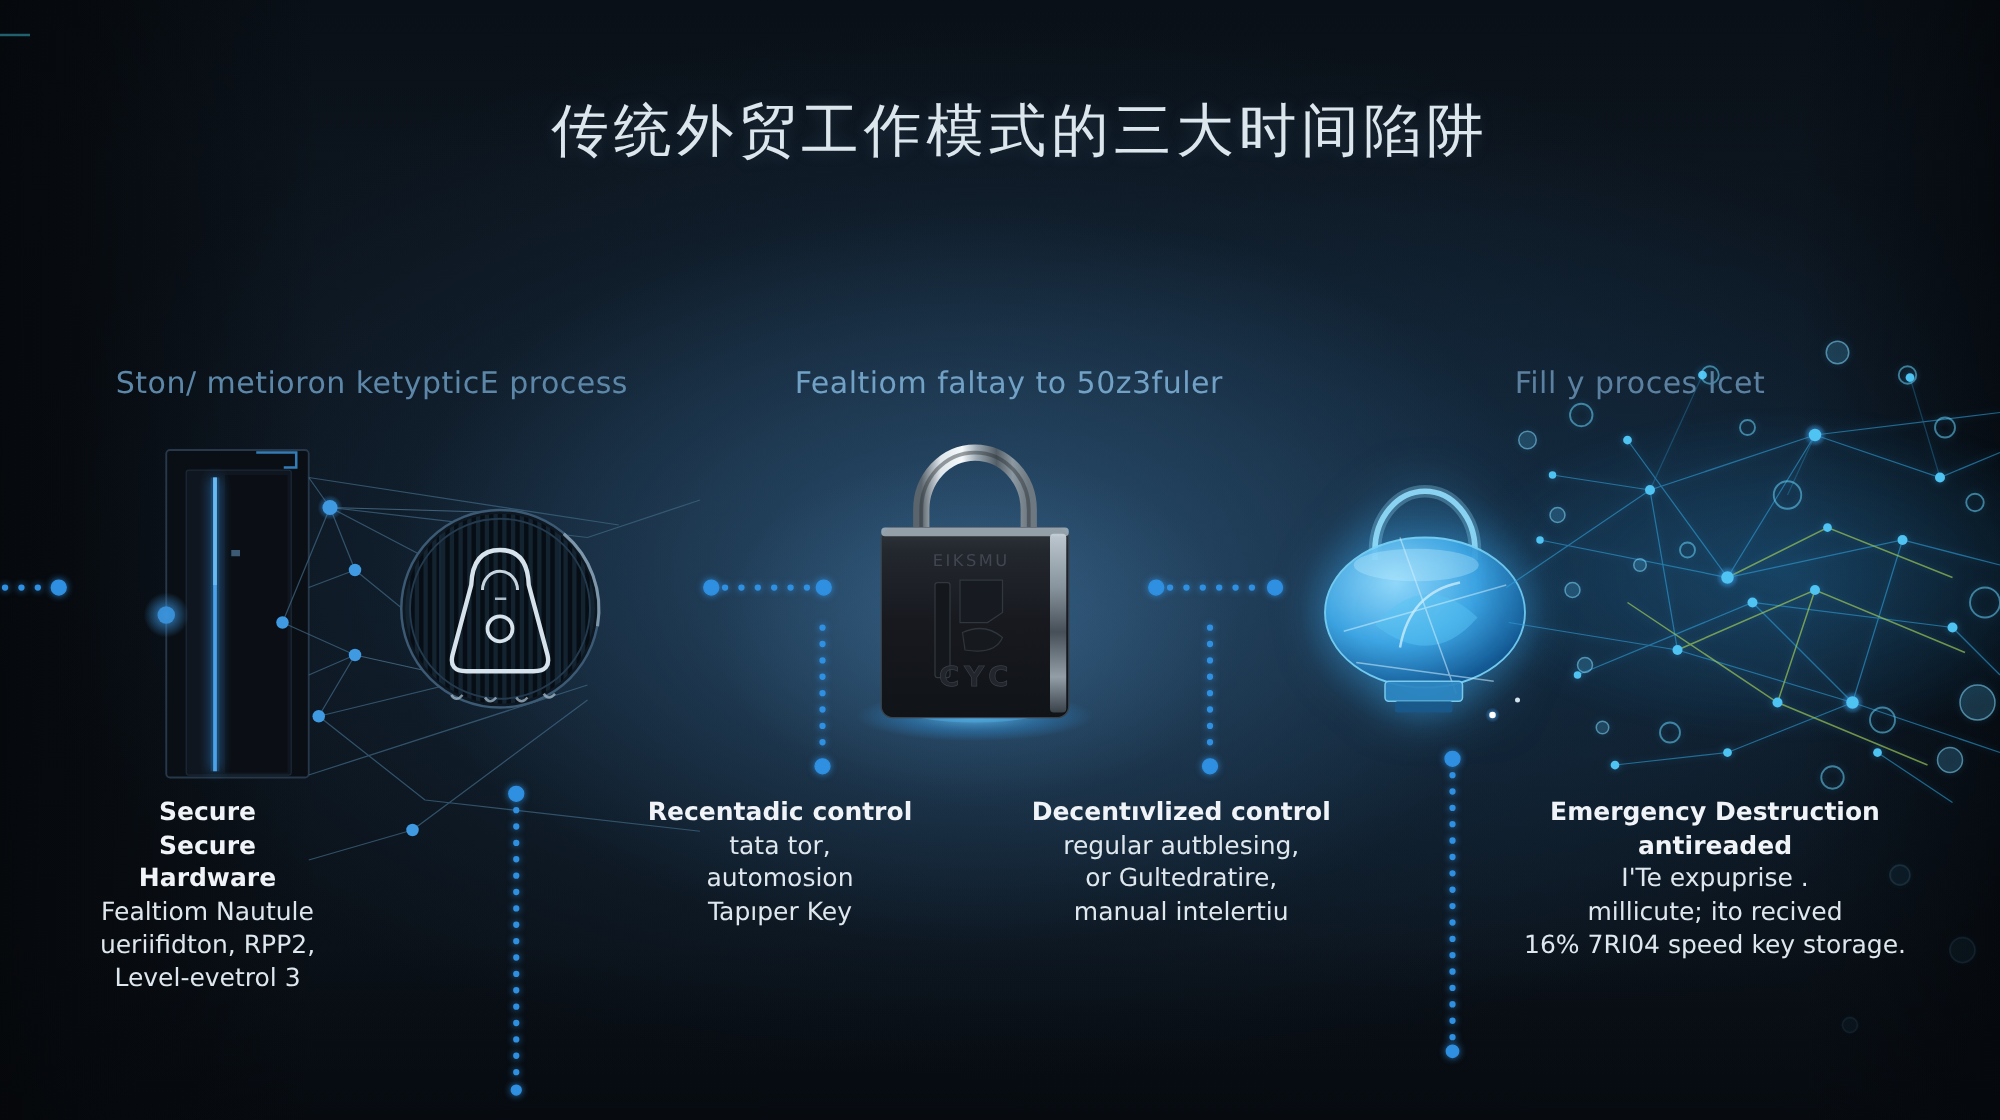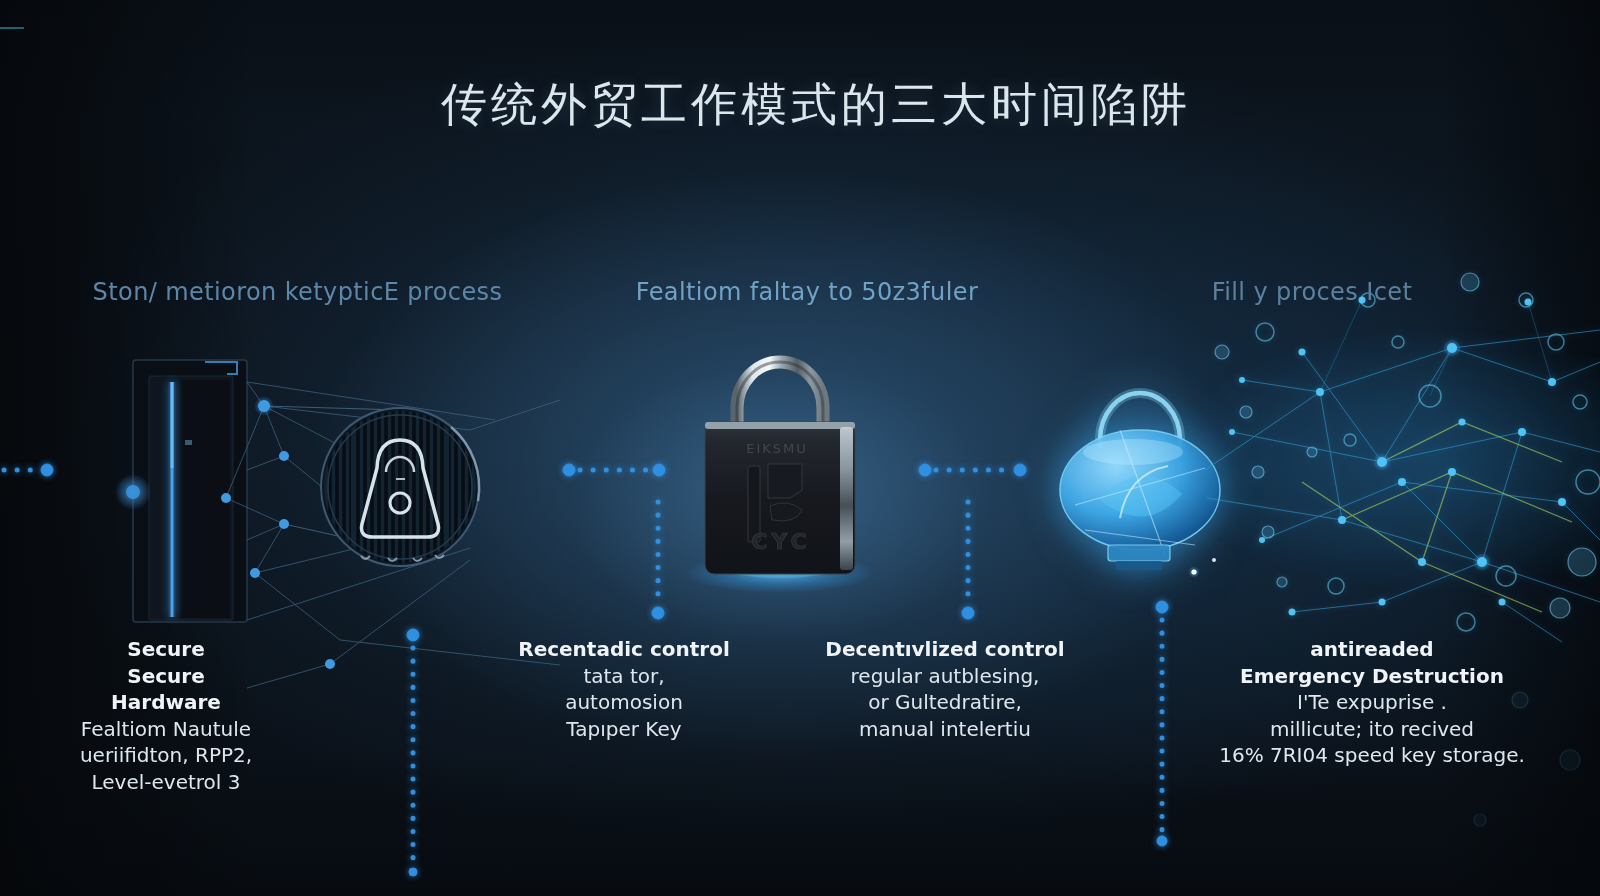--- a/index.html
+++ b/index.html
@@ -17,21 +17,21 @@
       radial-gradient(ellipse 720px 430px at 1250px 460px, rgba(17,41,63,0.85), rgba(17,41,63,0) 80%),
       linear-gradient(180deg,#0c141d 0%, #0a1017 100%);
   }
   svg.art{position:absolute;left:0;top:0;}
   svg text{font-family:"DejaVu Sans","Liberation Sans",sans-serif;}
   .title{
     position:absolute;top:58px;left:0;width:1600px;margin:16px;text-align:center;
     font-size:46px;font-weight:400;letter-spacing:4px;color:#dce6ed;
     text-shadow:0 0 14px rgba(140,190,230,0.18);
   }
-  .hdr{position:absolute;top:278px;font-size:24px;font-weight:400;text-align:center;letter-spacing:0.4px;}
+  .hdr{position:absolute;top:292px;font-size:24px;font-weight:400;text-align:center;letter-spacing:0.4px;}
   .hdr-left {left:75px;  width:445px; color:#5d87a8;}
   .hdr-mid  {left:607px; width:400px; color:#72a1c6;}
   .hdr-right{left:1122px;width:380px; color:#5c81a0;}
   .col{position:absolute;top:636px;text-align:center;font-size:20px;line-height:26.5px;color:#dfe7ee;}
   .col .b{font-weight:700;color:#f0f4f8;}
   .col-1{left:36px;  width:260px;}
   .col-2{left:494px; width:260px;}
   .col-3{left:810px; width:270px;}
   .col-4{left:1202px;width:340px;}
   .dots{stroke-width:5;stroke-linecap:round;stroke-dasharray:0.1 13;fill:none;}
@@ -294,20 +294,20 @@
   </div>
 
   <div class="col col-3">
     <div class="b">Decentıvlized control</div>
     <div>regular autblesing,</div>
     <div>or Gultedratire,</div>
     <div>manual intelertiu</div>
   </div>
 
   <div class="col col-4">
+    <div class="b">Emergency Destruction</div>
     <div class="b">antireaded</div>
-    <div class="b">Emergency Destruction</div>
     <div>I'Te expuprise .</div>
     <div>millicute; ito recived</div>
     <div>16% 7RI04 speed key storage.</div>
   </div>
 
 </div>
 
 </body></html>

